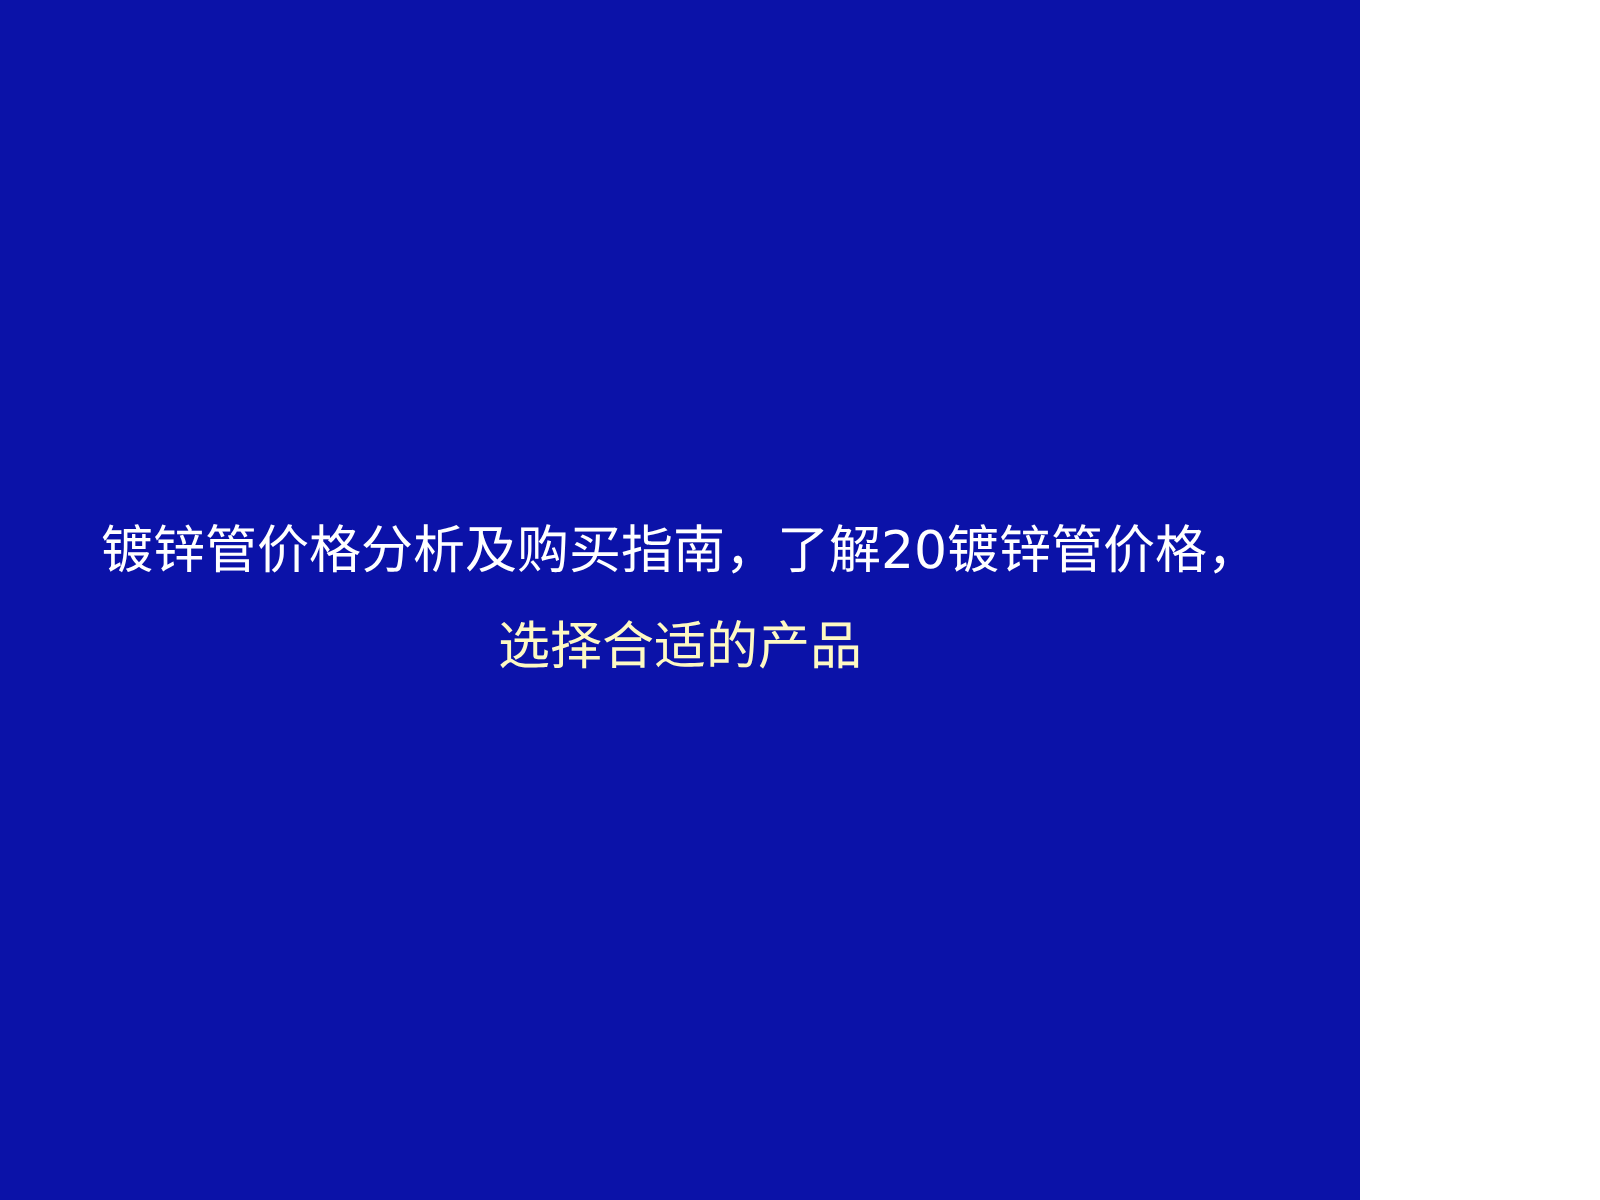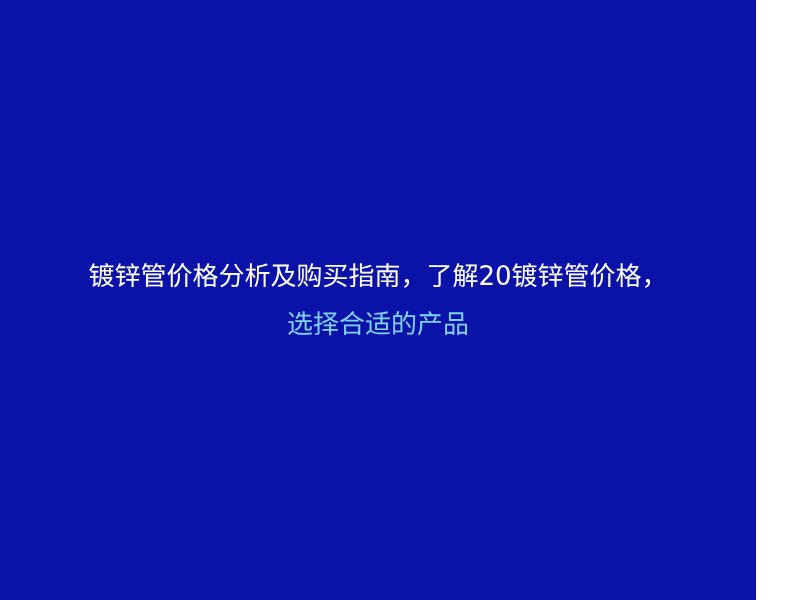--- a/index.html
+++ b/index.html
@@ -11,21 +11,21 @@
   body {
     width: 800px;
     height: 600px;
     overflow: hidden;
     font-family: "DejaVu Sans", "Liberation Sans", sans-serif;
   }
 
   #banner-card {
     position: relative;
     box-sizing: border-box;
-    width: 756px;
+    width: 680px;
     height: 600px;
     background-color: #0b12a8;
     display: flex;
     align-items: center;
     justify-content: center;
   }
 
   #headline-block {
     width: 700px;
     margin: 0 auto;
@@ -45,16 +45,16 @@
     text-rendering: optimizeLegibility;
   }
 </style>
 </head>
 <body>
 
 <div id="banner-card" style="background-color: rgb(11, 18, 168);">
 
   <div id="headline-block">
     <span class="headline-line" style="color: rgb(255, 255, 255);">镀锌管价格分析及购买指南，了解20镀锌管价格，</span>
-    <span class="headline-line" style="color: #7dd3fc;">选择合适的产品</span>
+    <span class="headline-line" style="color: #fef9c3;">选择合适的产品</span>
   </div>
 
 </div>
 
 </body></html>

